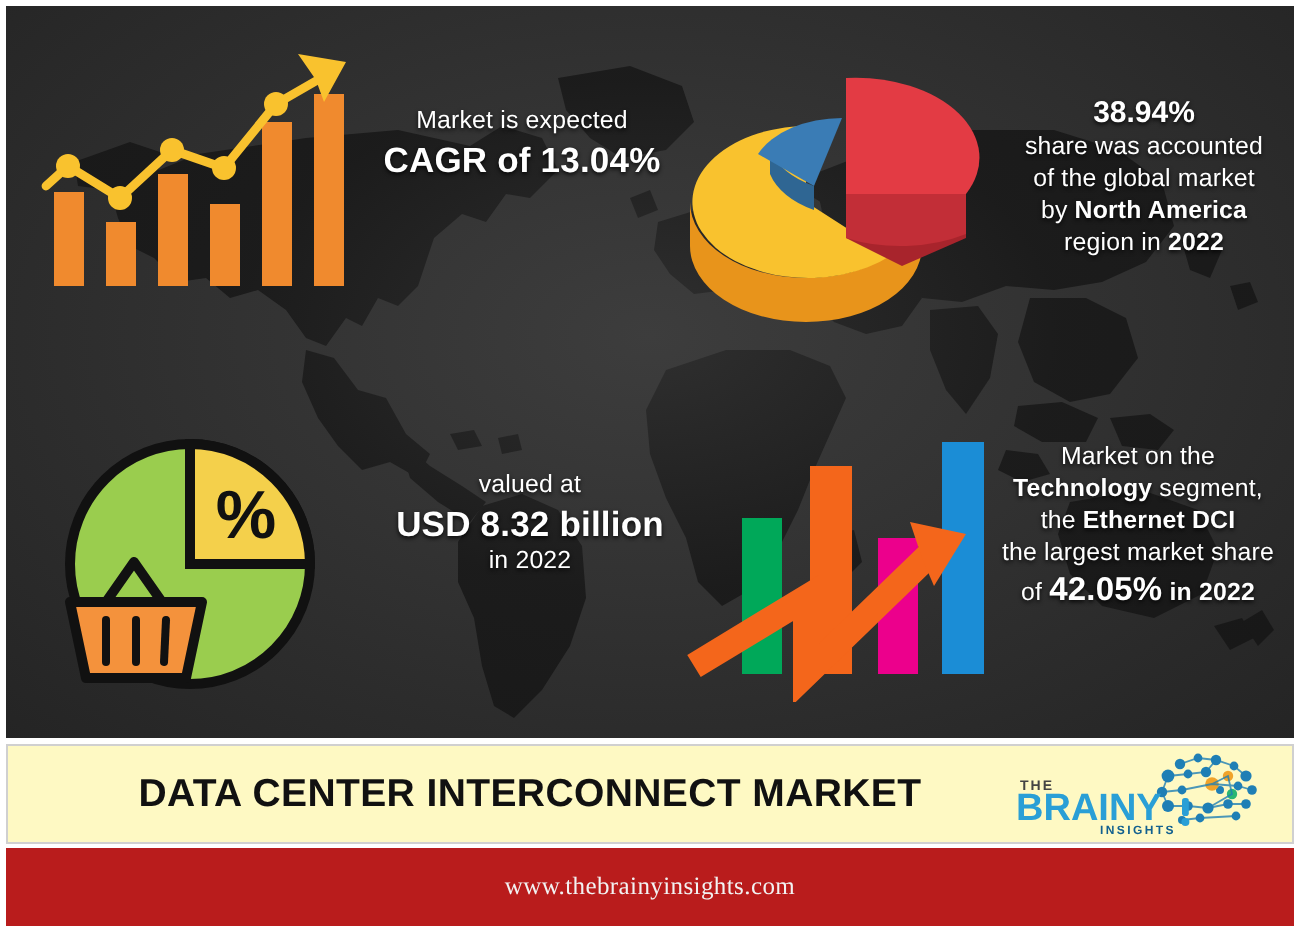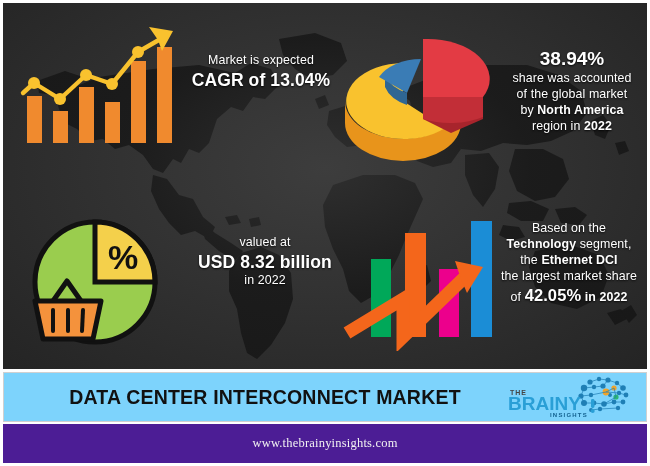--- a/index.html
+++ b/index.html
@@ -23,41 +23,41 @@
 
   
   .quad{position:absolute;}
 
   
   .txt{
     color:#ffffff;text-align:center;line-height:1.28;
     font-size:12.4px;font-weight:400;letter-spacing:.1px;
     text-shadow:0 1px 2px rgba(0,0,0,.85);
   }
-  .txt .big{font-size:19px;font-weight:bold;display:block;letter-spacing:0px;}
+  .txt .big{font-size:15px;font-weight:bold;display:block;letter-spacing:0px;}
   .txt .bigger{font-size:17.5px;font-weight:bold;display:block;}
   .txt b{font-weight:bold;}
   .txt .line{display:block;}
 
   
   .titlebar{
     position:absolute;left:3px;top:372px;width:644px;height:50px;
-    background:#7dd3fc;border:1px solid #d0d0d0;box-sizing:border-box;
+    background:#fef9c3;border:1px solid #d0d0d0;box-sizing:border-box;
     display:flex;align-items:center;
   }
   .titlebar .maintitle{
     flex:1;text-align:center;color:#111111;
     font-size:19.5px;font-weight:bold;letter-spacing:.2px;
     padding-left:48px;
   }
   .logo{width:128px;height:44px;margin-right:12px;flex:0 0 auto;position:relative;margin-left:28px;}
   .logo svg{display:block;}
   .urlbar{
     position:absolute;left:3px;top:424px;width:644px;height:39px;
-    background:#4c1d95;display:flex;align-items:center;justify-content:center;
+    background:#b91c1c;display:flex;align-items:center;justify-content:center;
   }
   .urlbar span{
     color:#f2f2f2;font-size:12.5px;font-family:"Liberation Serif", serif;letter-spacing:.2px;
   }
 </style>
 </head>
 <body>
 
 <div id="infographic">
 
@@ -203,21 +203,21 @@
         <rect x="62" y="22" width="21" height="104" fill="#F4661B"></rect>
         <rect x="96" y="58" width="20" height="68" fill="#EC008C"></rect>
         <rect x="128" y="10" width="21" height="116" fill="#1B8DD6"></rect>
 
         <path d="M4 122 L60 88 L60 126 L122 66" fill="none" stroke="#F4661B" stroke-width="13" stroke-linejoin="miter" stroke-linecap="butt"></path>
         <path d="M112 50 L140 56 L124 82 L118 68 Z" fill="#F4661B"></path>
       </svg>
     </div>
 
     <div class="quad txt" style="left:484px;top:218px;width:164px;">
-      <span class="line">Based on the</span>
+      <span class="line">Market on the</span>
       <span class="line"><b>Technology</b><span> segment,</span></span>
       <span class="line"><span>the </span><b>Ethernet DCI</b></span>
       <span class="line">the largest market share</span>
       <span class="line"><span>of </span><b style="font-size:16.5px">42.05%</b><b> in 2022</b></span>
     </div>
 
   </div>
 
   <div class="titlebar">
     <div class="maintitle">DATA CENTER INTERCONNECT MARKET</div>

